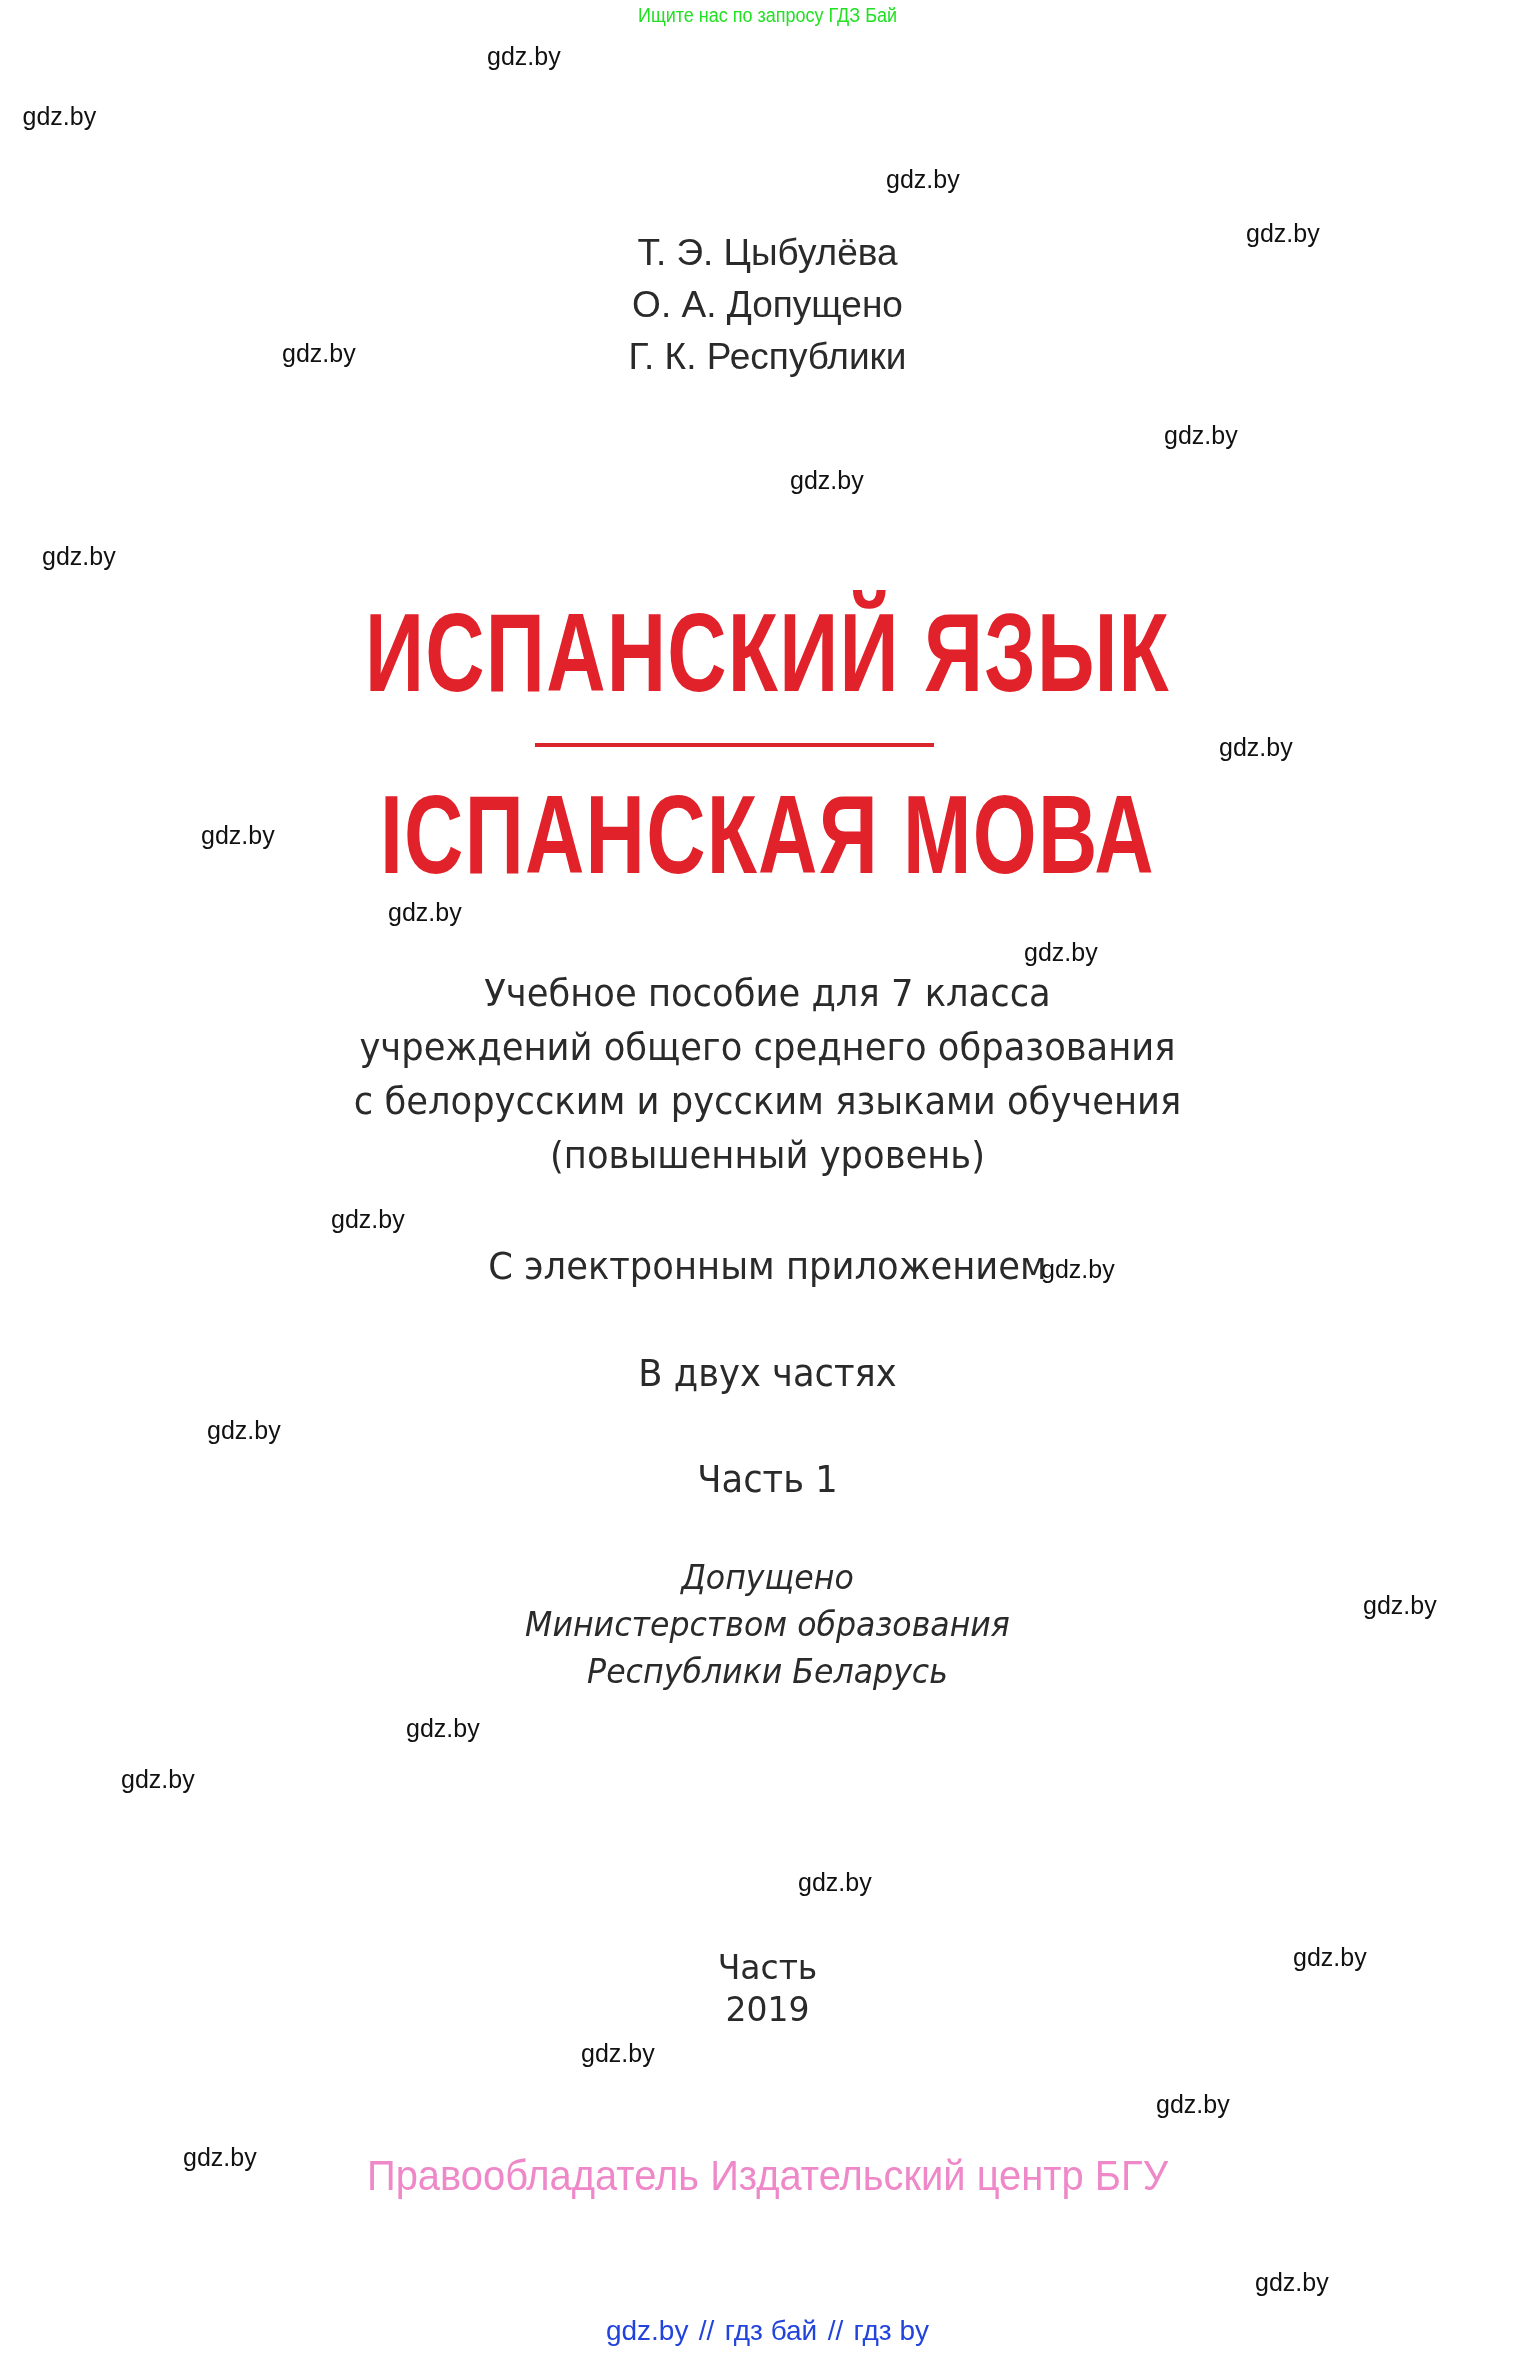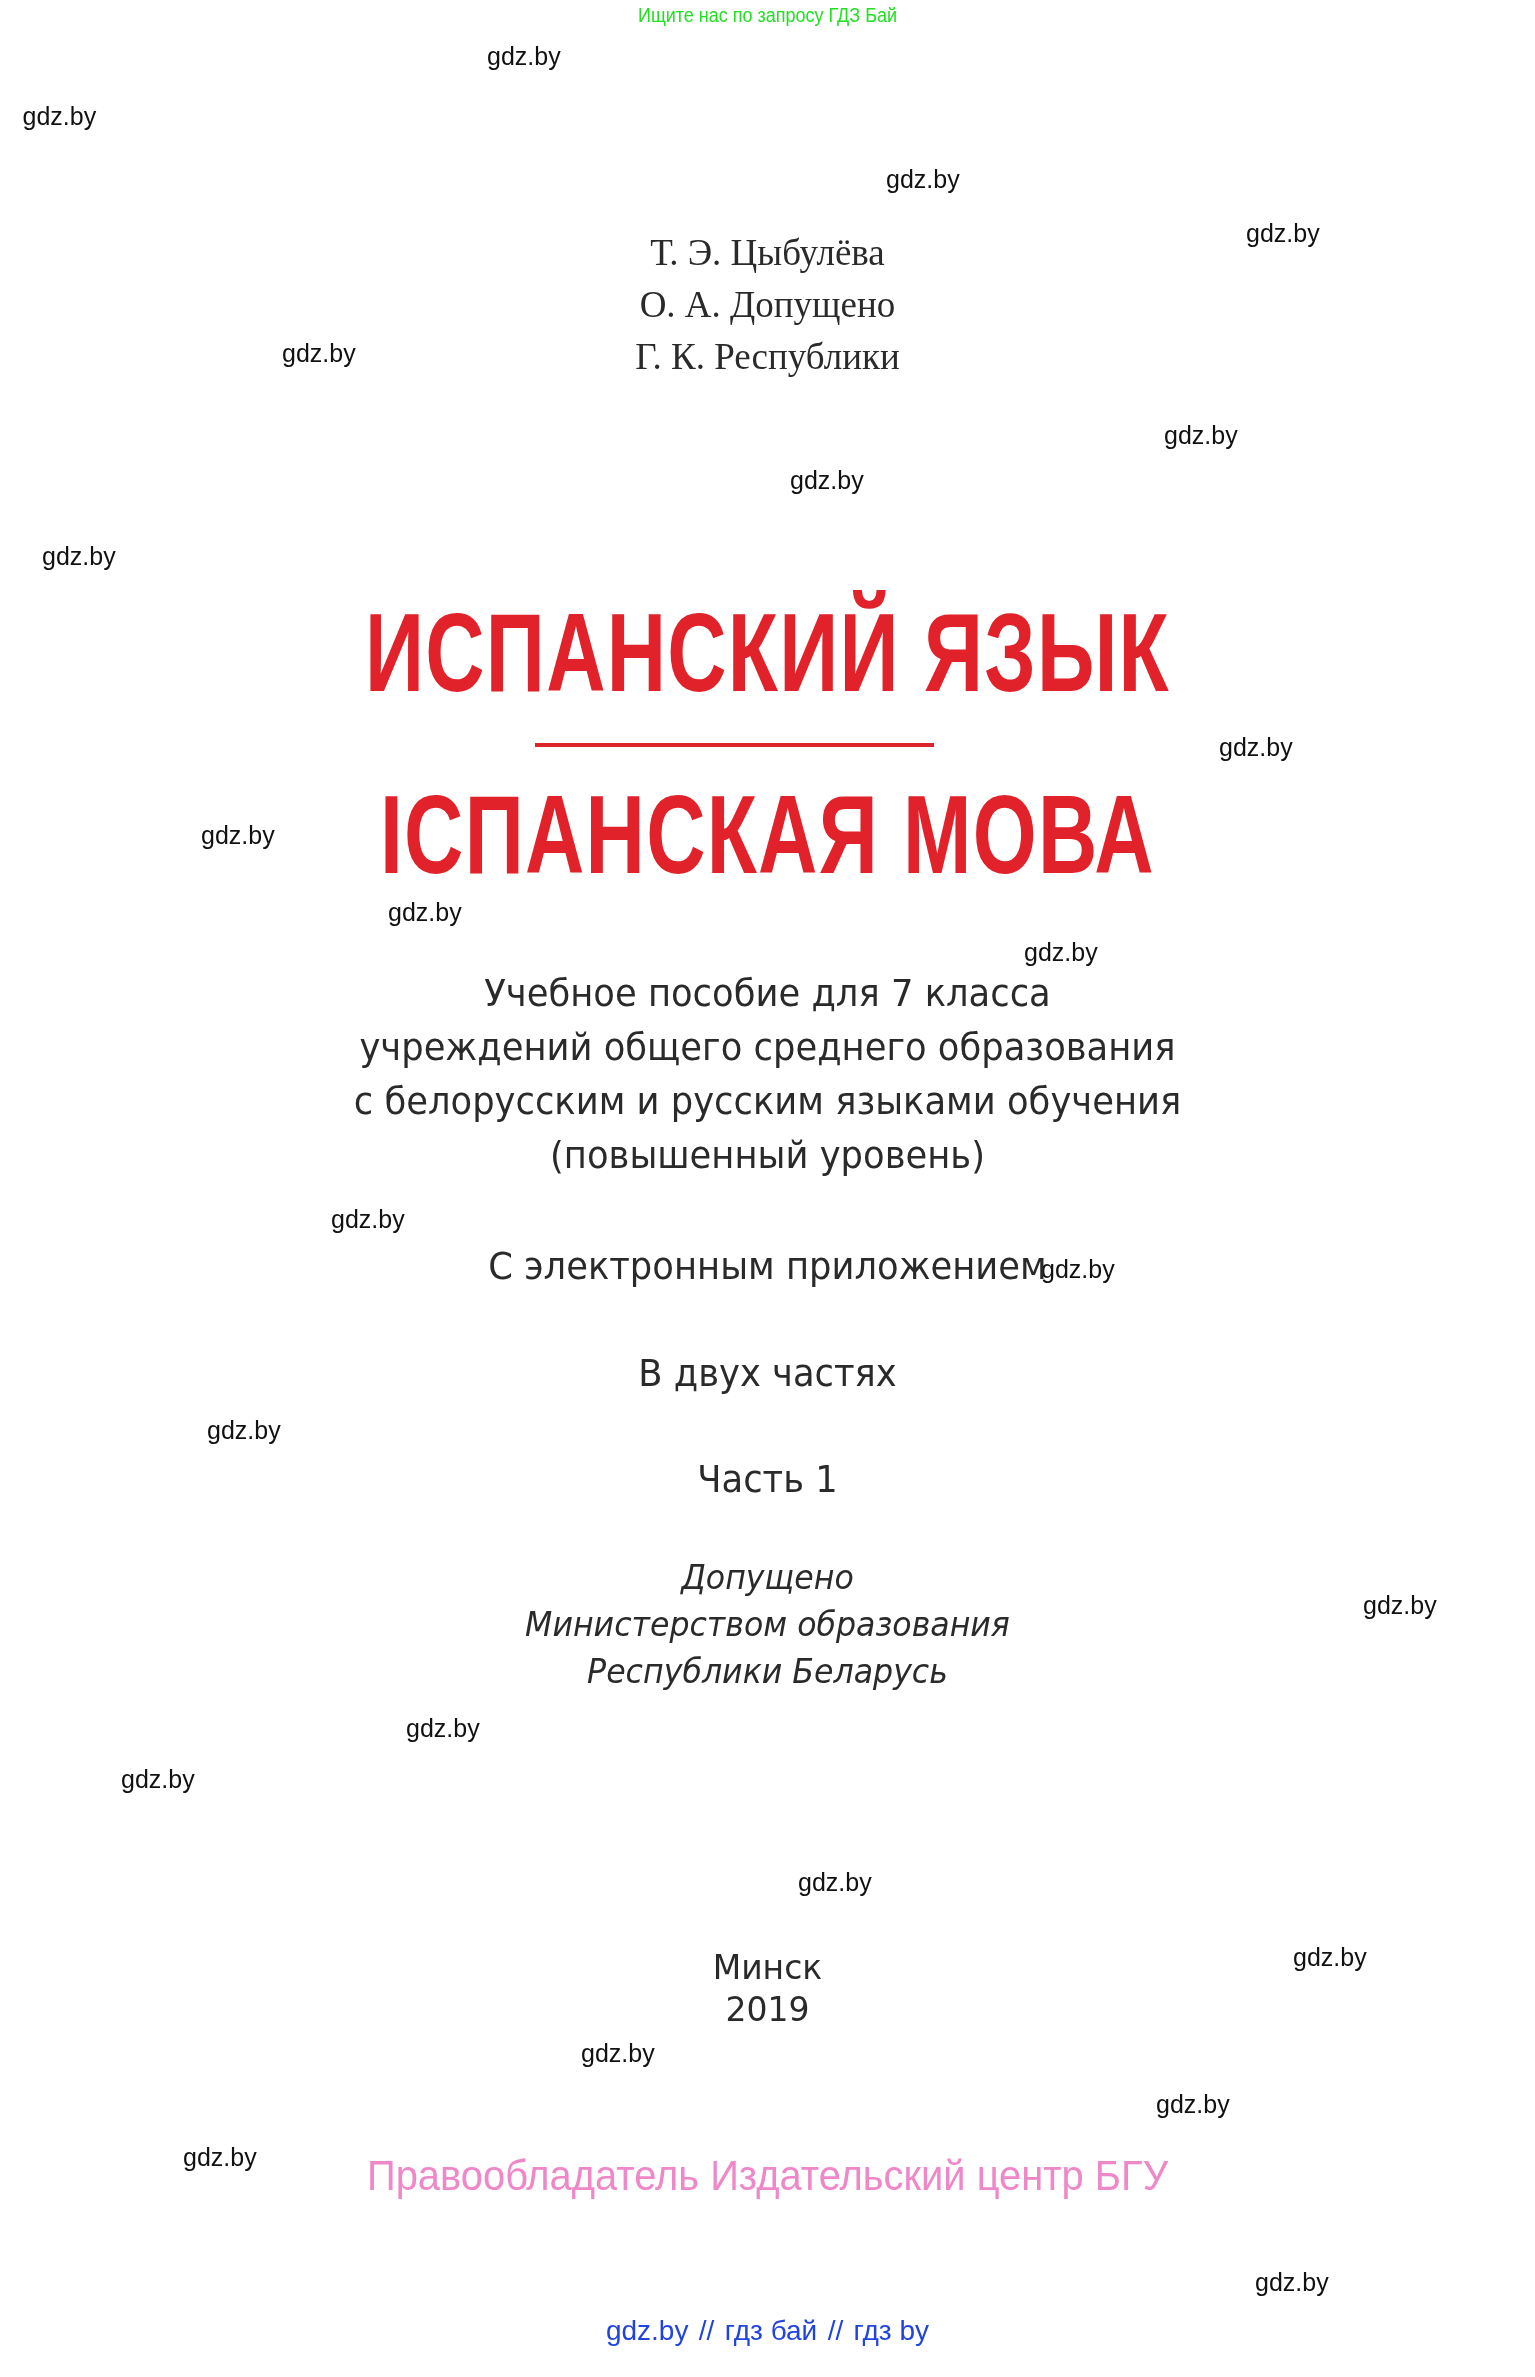--- a/index.html
+++ b/index.html
@@ -1,20 +1,20 @@
 <!DOCTYPE html>
 <html style="font-size:14px"><head>
 <meta charset="utf-8">
 <style>
   html, body { margin:0; padding:0; background:#ffffff; }
   body { width:1535px; height:2377px; position:relative; overflow:hidden; font-family:"Liberation Sans", sans-serif; }
   .center { position:absolute; left:0; width:1535px; text-align:center; }
   .top-banner { top:3.5px; font-size:20px; color:#22e022; font-family:"Liberation Sans", sans-serif; transform:scaleX(0.9); }
   .wm { position:absolute; font-size:25px; color:#111; font-family:"Liberation Sans", sans-serif; }
-  .authors { top:227px; font-family:Liberation Serif, serif; font-size:37px; color:#2a2a2a; line-height:52px; }
+  .authors { top:227px; font-family:Liberation Sans, sans-serif; font-size:37px; color:#2a2a2a; line-height:52px; }
   .title { font-family:"Liberation Sans", sans-serif; font-weight:bold; color:#e1222a; font-size:111px; transform:scaleX(0.74); letter-spacing:1.7px; }
   .title1 { top:589px; }
   .title2 { top:771px; }
   .red-rule { position:absolute; left:535px; top:743px; width:399px; height:4.3px; background:#d9252b; }
   .sub { font-family:"DejaVu Sans", sans-serif; color:#2a2a2a; font-size:38px; line-height:54px; transform:scaleX(0.93); }
   .sub-block { top:966px; }
   .eapp { top:1239px; }
   .parts { top:1346px; }
   .part1 { top:1452px; }
   .approved { top:1554px; font-family:"DejaVu Sans", sans-serif; font-style:italic; color:#2a2a2a; font-size:34px; line-height:47px; transform:scaleX(0.93); }
@@ -73,21 +73,21 @@
 <div class="center sub parts">В двух частях</div>
 <div class="center sub part1">Часть 1</div>
 
 <div class="center approved">
   <div>Допущено</div>
   <div>Министерством образования</div>
   <div>Республики Беларусь</div>
 </div>
 
 <div class="center publisher">
-  <div>Минск</div>
+  <div>Часть</div>
   <div>2019</div>
 </div>
 
 <div class="center rights">Правообладатель Издательский центр БГУ</div>
 
 <div class="center bottom-links">
   <span>gdz.by</span><span>//</span><span>гдз бай</span><span>//</span><span>гдз by</span>
 </div>
 
 

